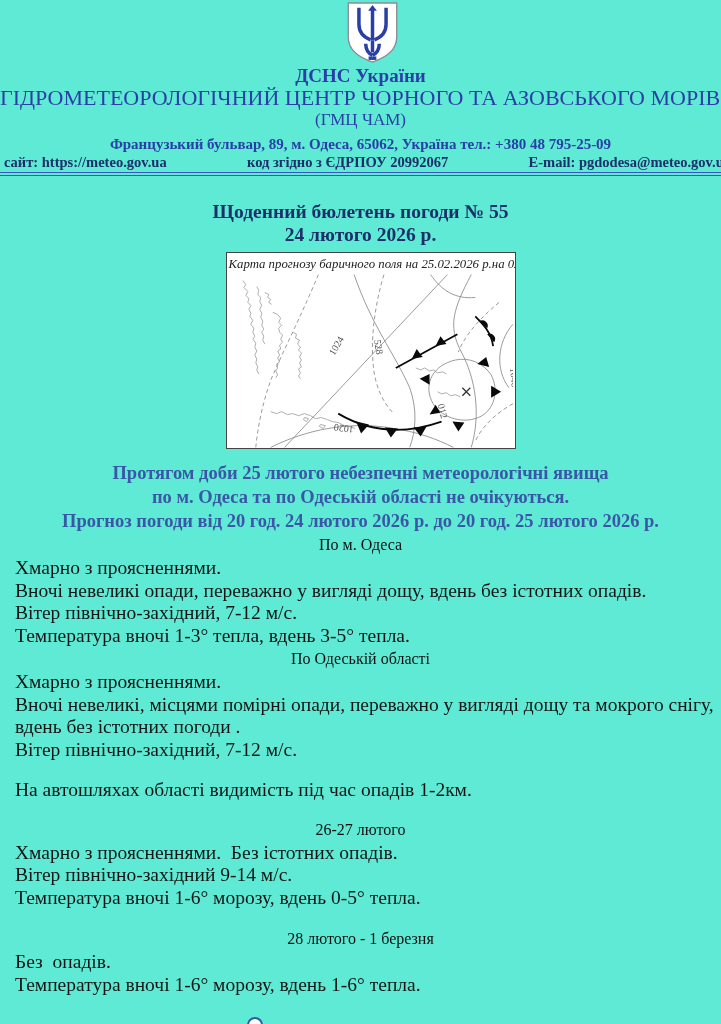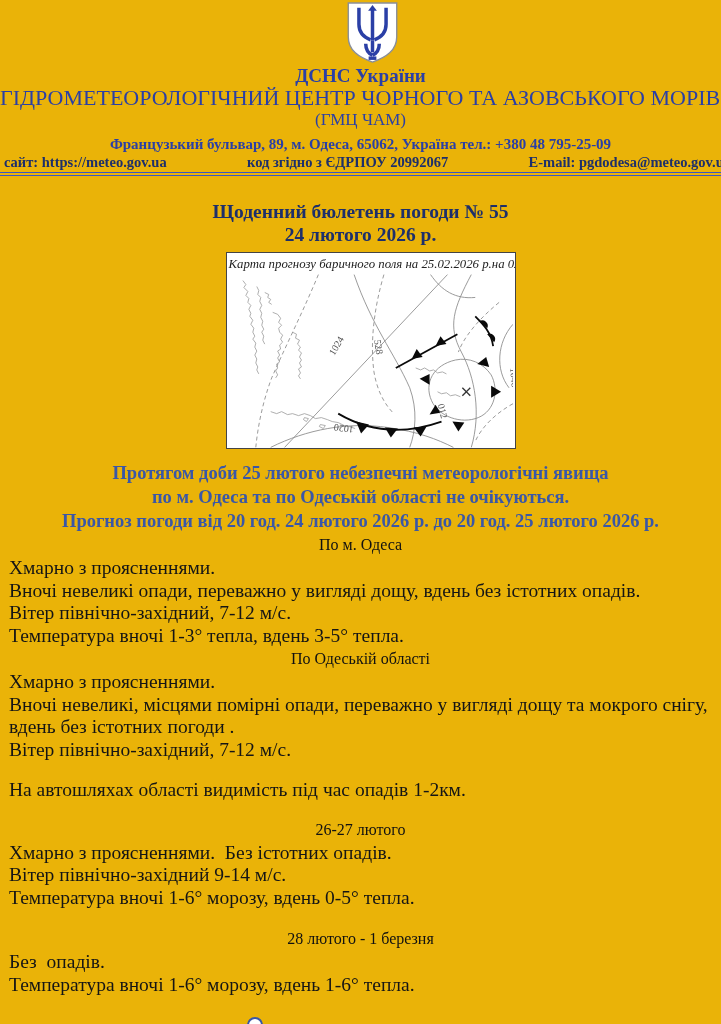--- a/index.html
+++ b/index.html
@@ -1,21 +1,21 @@
 <!DOCTYPE html>
 <html><head>
 <meta charset="utf-8">
 <style>
   html,body{margin:0;padding:0;background:#ffffff;}
   .page{
     position:relative;
     width:721px;height:1024px;
     margin:0 auto;
     overflow:hidden;
-    background:#eab308;
+    background:#5eead4;
     font-family:"Liberation Serif","DejaVu Serif",serif;
     color:#151515;
   }
   
   .emblem-wrap{display:flex;justify-content:center;padding-top:2px;transform:translateX(12px);}
   .org-short{margin-top:1px;text-align:center;font-weight:bold;font-size:19px;line-height:21px;color:#2a3fa6;}
   .org-full{font-size:22px;line-height:24px;color:#2a3fa6;}
   .org-abbr{text-align:center;font-size:17px;line-height:19px;color:#2a3fa6;}
   .org-address{margin-top:7px;text-align:center;font-weight:bold;font-size:15px;line-height:17px;color:#2a3fa6;}
   .contact-row{
@@ -35,21 +35,21 @@
   }
   .map-caption{
     font-style:italic;font-size:12.8px;line-height:16px;text-align:center;
     padding:3px 2px 0 2px;color:#222;white-space:nowrap;overflow:hidden;
   }
   .map-svg{display:block;}
   
   .announcement{margin-top:12px;text-align:center;font-weight:bold;font-size:18.5px;line-height:24px;color:#3a57a7;}
   
   .section-heading{text-align:center;font-weight:normal;font-size:16px;line-height:24px;color:#111;}
-  .body-line{font-size:19.5px;line-height:22.5px;padding-left:9px;white-space:pre-wrap;}
+  .body-line{font-size:19.5px;line-height:22.5px;padding-left:15px;white-space:pre-wrap;}
   .road-note{margin-top:18px;}
   .gap-head{margin-top:16px;}
   .gap-head2{margin-top:18px;}
   
   .bottom-fragment{
     position:absolute;left:247px;top:1017px;width:12px;height:12px;
     border:2.5px solid #3a57a7;border-radius:50%;background:#fff;
   }
 </style>
 </head>

